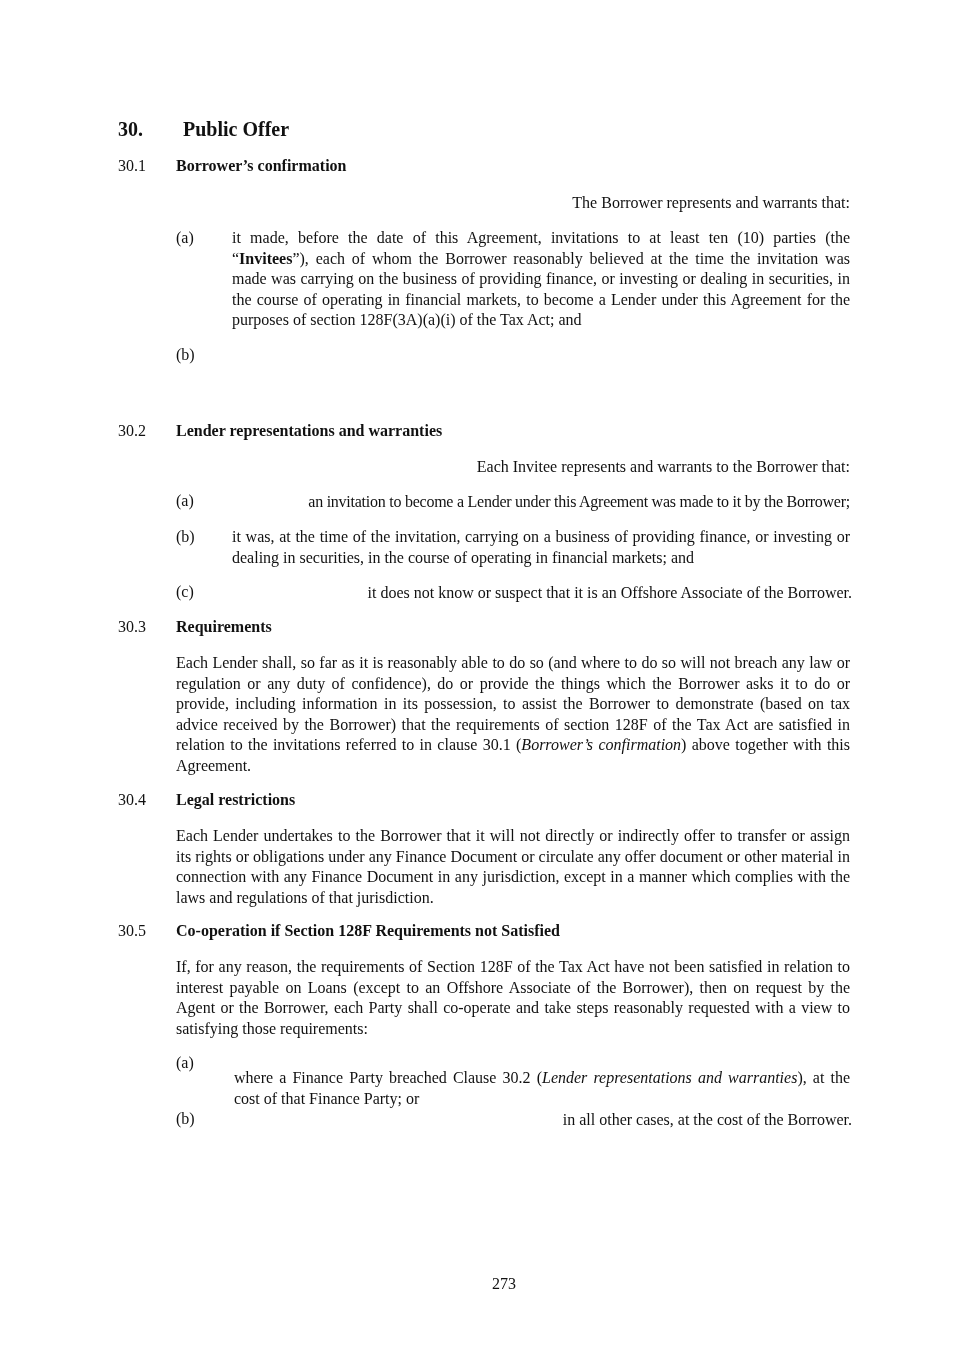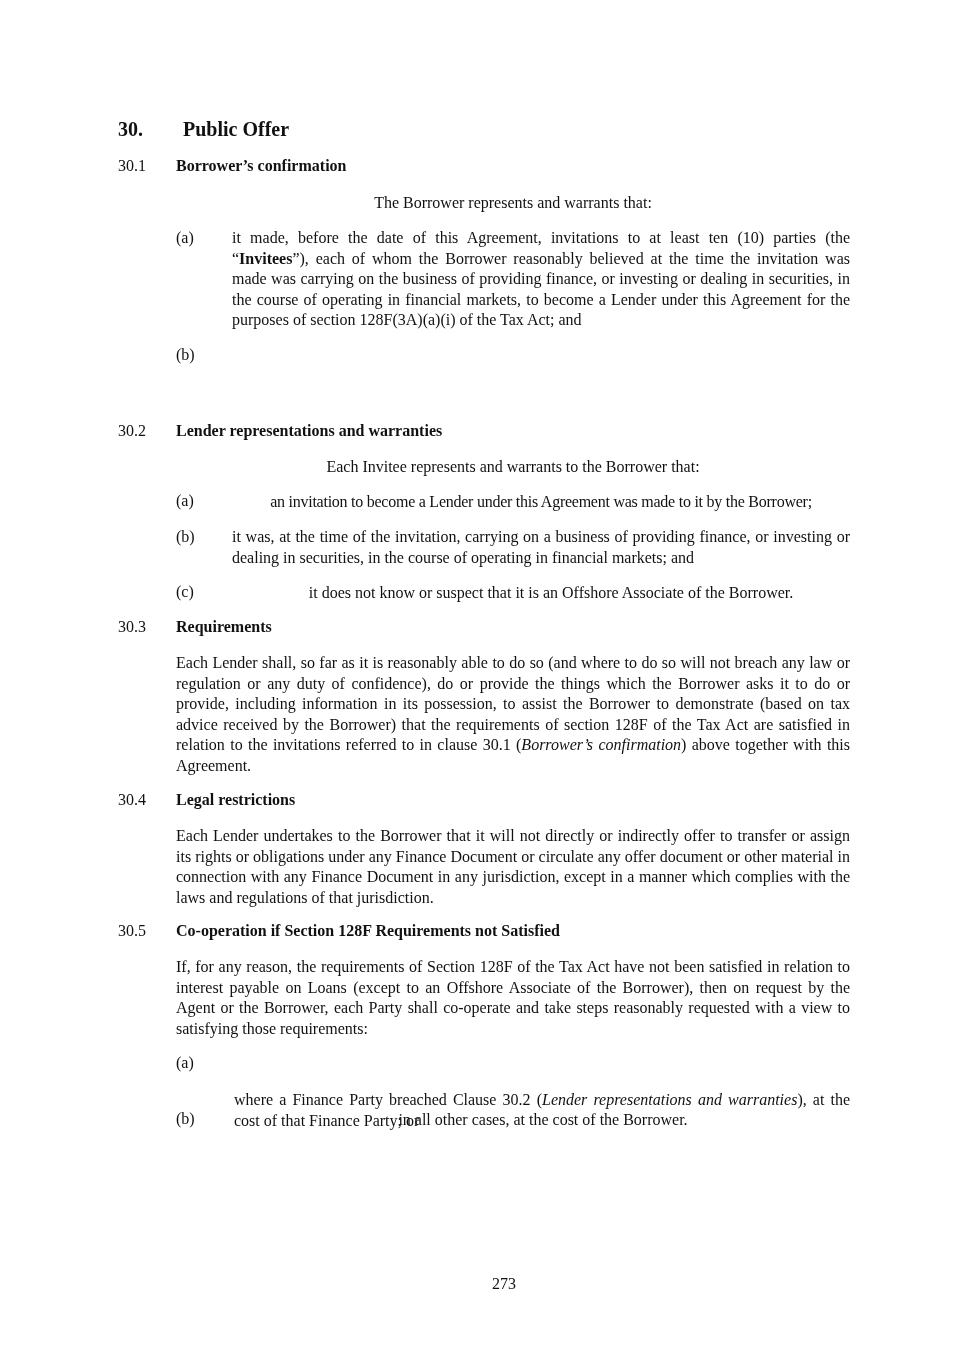--- a/index.html
+++ b/index.html
@@ -18,21 +18,21 @@
   .h2 .title { position: absolute; left: 176px; font-weight: bold; white-space: nowrap; }
   .para {
     position: absolute; left: 176px; width: 674px;
     font-size: 16px; line-height: 20.5px; text-align: justify;
   }
   .item-label { position: absolute; left: 176px; font-size: 16px; }
   .item-text {
     position: absolute; left: 232px; width: 618px;
     font-size: 16px; line-height: 20.5px; text-align: justify;
   }
-  .nowrap { white-space: nowrap; text-align: center; }
+  .nowrap { white-space: nowrap; text-align: right; }
   .pagenum { position: absolute; left: 0; width: 1008px; text-align: center; font-size: 16px; }
   b { font-weight: bold; }
   i { font-style: italic; }
 </style>
 </head>
 <body>
 
 <div class="page">
 
   <div class="h1 abs" style="top:118px; left:0; width:966px;">
@@ -57,40 +57,40 @@
   </div>
   <div class="para nowrap" style="top:457px;">Each Invitee represents and warrants to the Borrower that:</div>
 
   <span class="item-label" style="top:492px;">(a)</span>
   <div class="item-text nowrap" style="top:492px; letter-spacing:-0.25px;">an invitation to become a Lender under this Agreement was made to it by the Borrower;</div>
 
   <span class="item-label" style="top:528px;">(b)</span>
   <div class="item-text" style="top:527px;">it was, at the time of the invitation, carrying on a business of providing finance, or investing or dealing in securities, in the course of operating in financial markets; and</div>
 
   <span class="item-label" style="top:583px;">(c)</span>
-  <div class="item-text nowrap" style="top:583px; left:234px;margin-left:8px;">it does not know or suspect that it is an Offshore Associate of the Borrower.</div>
+  <div class="item-text nowrap" style="top:583px; left:234px;">it does not know or suspect that it is an Offshore Associate of the Borrower.</div>
 
   <div class="h2 abs" style="top:618px; left:0; width:966px;">
     <span class="num">30.3</span>
     <span class="title">Requirements</span>
   </div>
   <div class="para" style="top:653px;"><span>Each Lender shall, so far as it is reasonably able to do so (and where to do so will not breach any law or regulation or any duty of confidence), do or provide the things which the Borrower asks it to do or provide, including information in its possession, to assist the Borrower to demonstrate (based on tax advice received by the Borrower) that the requirements of section 128F of the Tax Act are satisfied in relation to the invitations referred to in clause 30.1 (</span><i>Borrower’s confirmation</i><span>) above together with this Agreement.</span></div>
 
   <div class="h2 abs" style="top:791px; left:0; width:966px;">
     <span class="num">30.4</span>
     <span class="title">Legal restrictions</span>
   </div>
   <div class="para" style="top:826px;">Each Lender undertakes to the Borrower that it will not directly or indirectly offer to transfer or assign its rights or obligations under any Finance Document or circulate any offer document or other material in connection with any Finance Document in any jurisdiction, except in a manner which complies with the laws and regulations of that jurisdiction.</div>
 
   <div class="h2 abs" style="top:922px; left:0; width:966px;">
     <span class="num">30.5</span>
     <span class="title">Co-operation if Section 128F Requirements not Satisfied</span>
   </div>
   <div class="para" style="top:957px;">If, for any reason, the requirements of Section 128F of the Tax Act have not been satisfied in relation to interest payable on Loans (except to an Offshore Associate of the Borrower), then on request by the Agent or the Borrower, each Party shall co-operate and take steps reasonably requested with a view to satisfying those requirements:</div>
 
   <span class="item-label" style="top:1054px;">(a)</span>
-  <div class="item-text" style="top:1090px; left:234px; width:616px;"><span>where a Finance Party breached Clause 30.2 (</span><i>Lender representations and warranties</i><span>), at the cost of that Finance Party; or</span></div>
+  <div class="item-text" style="top:1068px; left:234px; width:616px;"><span>where a Finance Party breached Clause 30.2 (</span><i>Lender representations and warranties</i><span>), at the cost of that Finance Party; or</span></div>
 
   <span class="item-label" style="top:1110px;">(b)</span>
   <div class="item-text nowrap" style="top:1110px; left:234px;">in all other cases, at the cost of the Borrower.</div>
 
   <div class="pagenum" style="top:1275px;">273</div>
 </div>
 
 </body></html>

